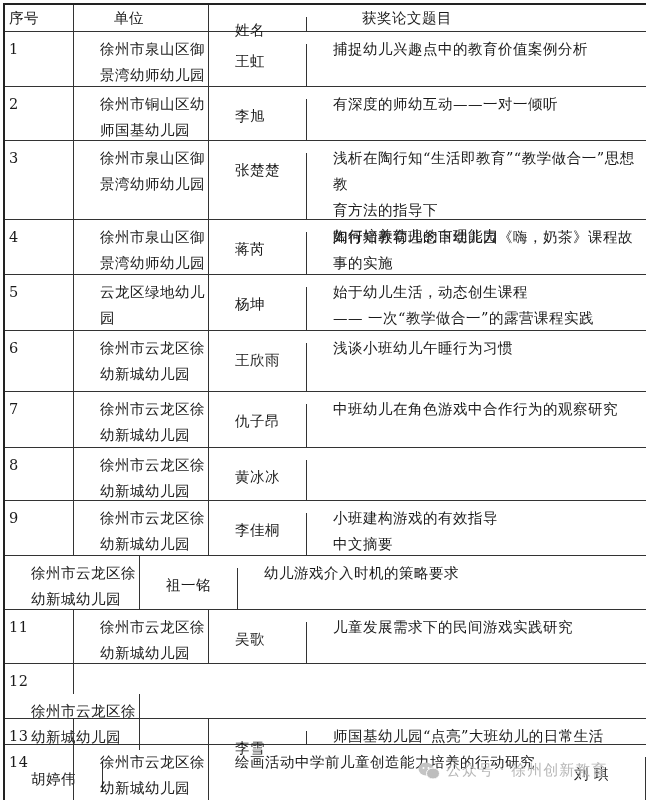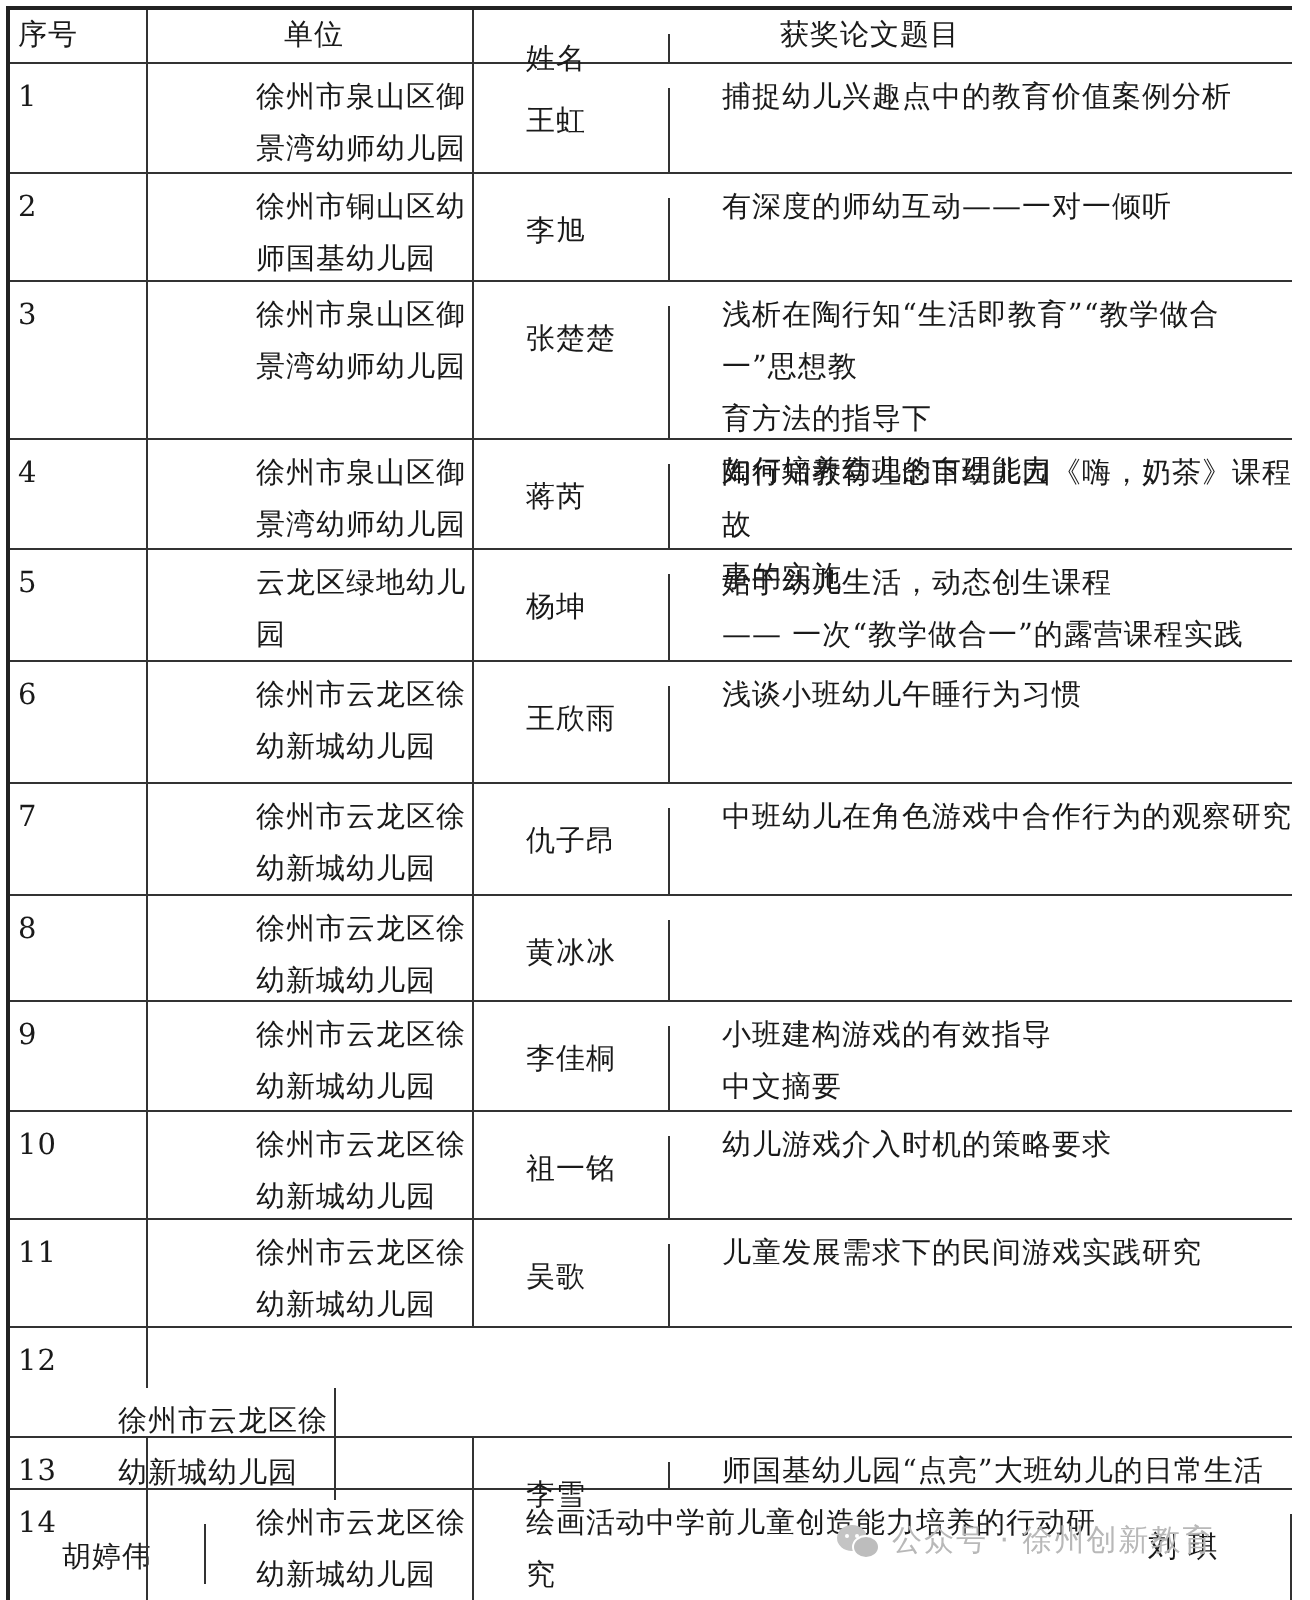--- a/index.html
+++ b/index.html
@@ -32,21 +32,21 @@
     .row:last-child { border-bottom: none; }
     .cell {
       box-sizing: border-box;
       padding: 4px 0 0 26px;
       font-size: 14.5px;
       line-height: 26px;
       white-space: pre-line;
       letter-spacing: 0.5px;
     }
     .c-no   { width: 69px;  border-right: 1.5px solid #333; padding-left: 4px; }
-    .c-unit { width: 135px; border-right: 1.5px solid #333; margin-left: 28px; }
+    .c-unit { width: 135px; border-right: 1.5px solid #333; }
     .c-name { width: 98px;  border-right: 1.5px solid #333; margin-top: 12px; }
     .c-title { flex: 1; }
     .hdr .cell { padding-top: 1px; line-height: 24px; }
     .hdr .c-unit { padding-left: 40px; }
     .hdr .c-title { padding-left: 55px; }
     .watermark {
       position: absolute;
       left: 418px;
       top: 761px;
       display: flex;
@@ -132,21 +132,20 @@
       </div>
       <div class="row" style="height: 55px;">
         <div class="cell c-no">9</div>
         <div class="cell c-unit">徐州市云龙区徐
 幼新城幼儿园</div>
         <div class="cell c-name">李佳桐</div>
         <div class="cell c-title">小班建构游戏的有效指导
 中文摘要</div>
       </div>
       <div class="row" style="height: 54px;">
-        <div class="cell c-no">10</div>
         <div class="cell c-unit">徐州市云龙区徐
 幼新城幼儿园</div>
         <div class="cell c-name">祖一铭</div>
         <div class="cell c-title">幼儿游戏介入时机的策略要求</div>
       </div>
       <div class="row" style="height: 54px;">
         <div class="cell c-no">11</div>
         <div class="cell c-unit">徐州市云龙区徐
 幼新城幼儿园</div>
         <div class="cell c-name">吴歌</div>

